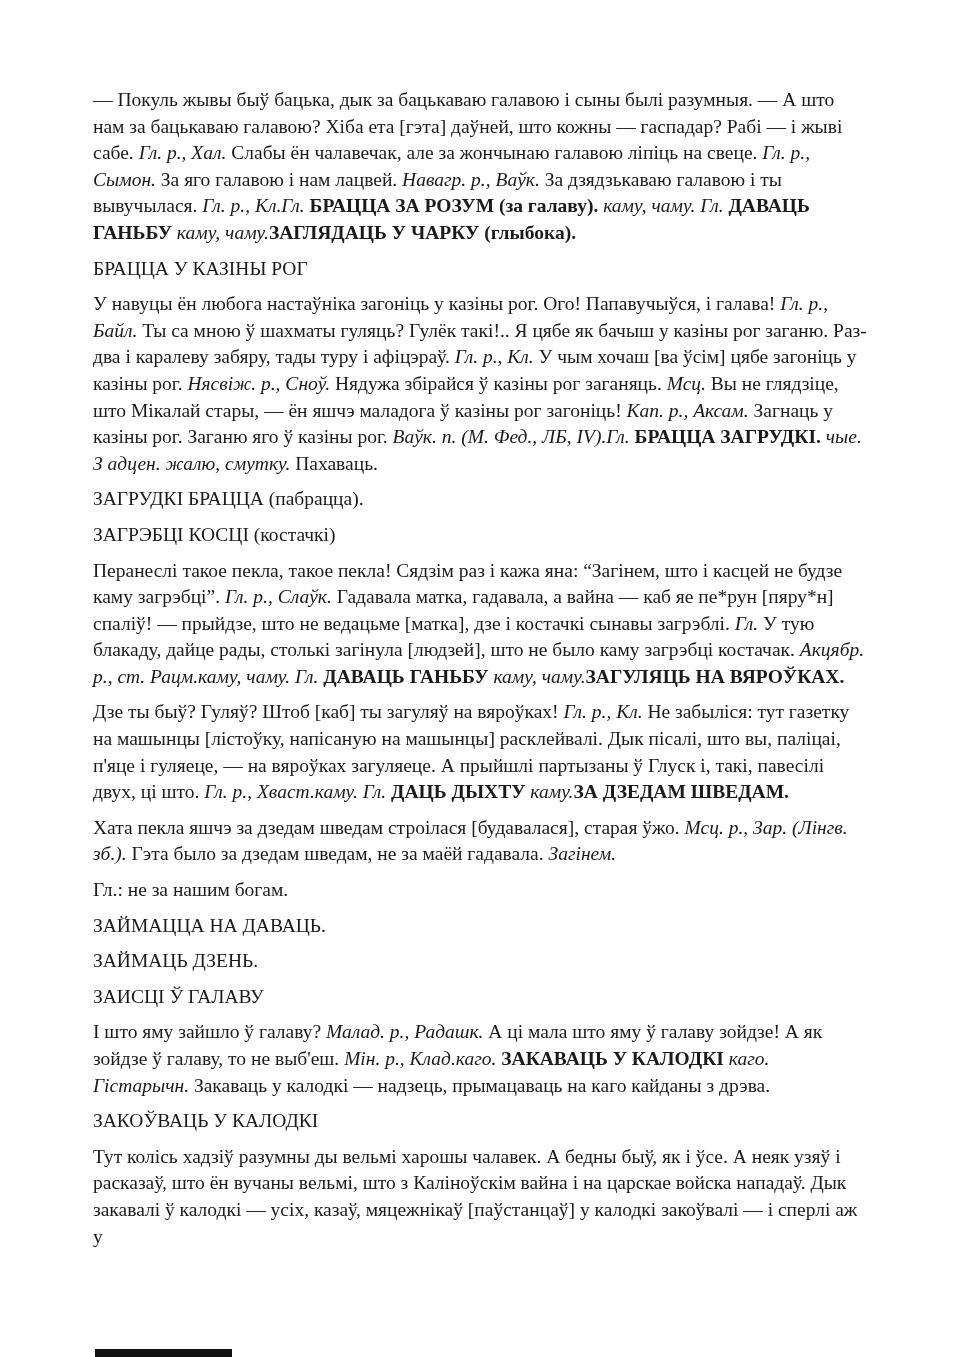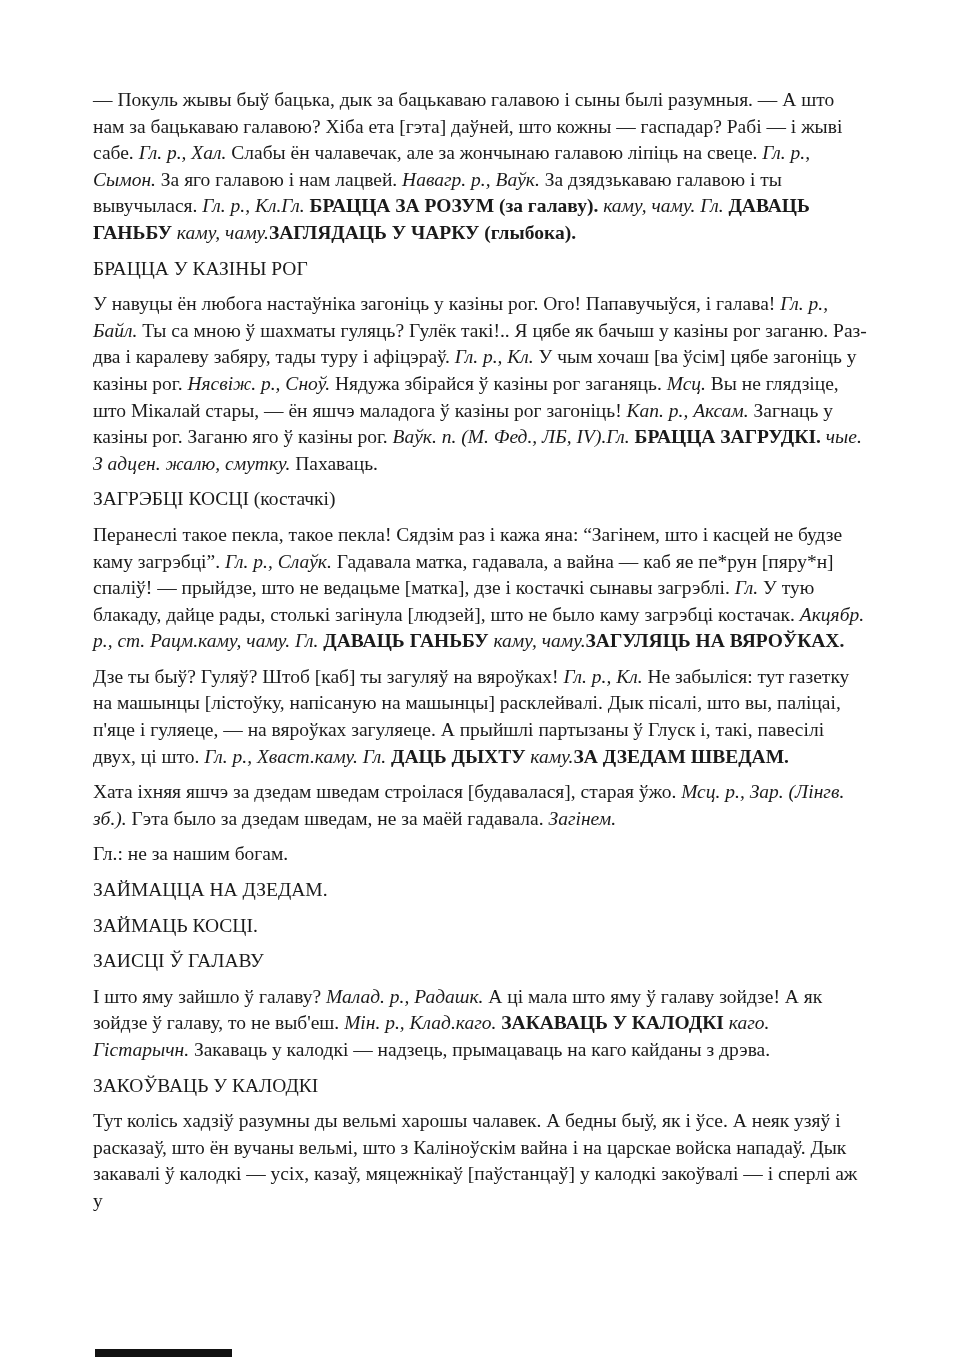--- a/index.html
+++ b/index.html
@@ -42,26 +42,27 @@
   }
 </style>
 </head>
 <body>
 
 <div class="page">
   <div class="content">
       <p><span class="run-regular">— Покуль жывы быў бацька, дык за бацькаваю галавою і сыны былі разумныя. — А што нам за бацькаваю галавою? Хіба ета [гэта] даўней, што кожны — гаспадар? Рабі — і жыві сабе. </span><span class="run-italic">Гл. р., Хал.</span><span class="run-regular"> Слабы ён чалавечак, але за жончынаю галавою ліпіць на свеце. </span><span class="run-italic">Гл. р., Сымон.</span><span class="run-regular"> За яго галавою і нам лацвей. </span><span class="run-italic">Навагр. р., Ваўк.</span><span class="run-regular"> За дзядзькаваю галавою і ты вывучылася. </span><span class="run-italic">Гл. р., Кл.Гл.</span><span class="run-regular"> </span><span class="run-bold">БРАЦЦА ЗА РОЗУМ (за галаву).</span><span class="run-regular"> </span><span class="run-italic">каму, чаму. Гл.</span><span class="run-regular"> </span><span class="run-bold">ДАВАЦЬ ГАНЬБУ</span><span class="run-regular"> </span><span class="run-italic">каму, чаму.</span><span class="run-bold">ЗАГЛЯДАЦЬ У ЧАРКУ (глыбока).</span></p>
       <p><span class="run-regular">БРАЦЦА У КАЗІНЫ РОГ</span></p>
       <p><span class="run-regular">У навуцы ён любога настаўніка загоніць у казіны рог. Ого! Папавучыўся, і галава! </span><span class="run-italic">Гл. р., Байл.</span><span class="run-regular"> Ты са мною ў шахматы гуляць? Гулёк такі!.. Я цябе як бачыш у казіны рог заганю. Раз-два і каралеву забяру, тады туру і афіцэраў. </span><span class="run-italic">Гл. р., Кл.</span><span class="run-regular"> У чым хочаш [ва ўсім] цябе загоніць у казіны рог. </span><span class="run-italic">Нясвіж. р., Сноў.</span><span class="run-regular"> Нядужа збірайся ў казіны рог заганяць. </span><span class="run-italic">Мсц.</span><span class="run-regular"> Вы не глядзіце, што Мікалай стары, — ён яшчэ маладога ў казіны рог загоніць! </span><span class="run-italic">Кап. р., Аксам.</span><span class="run-regular"> Загнаць у казіны рог. Заганю яго ў казіны рог. </span><span class="run-italic">Ваўк. п. (М. Фед., ЛБ, IV).Гл.</span><span class="run-regular"> </span><span class="run-bold">БРАЦЦА ЗАГРУДКІ.</span><span class="run-regular"> </span><span class="run-italic">чые. З адцен. жалю, смутку.</span><span class="run-regular"> Пахаваць.</span></p>
+      <p><span class="run-regular">ЗАГРУДКІ БРАЦЦА (пабрацца).</span></p>
       <p><span class="run-regular">ЗАГРЭБЦІ КОСЦІ (костачкі)</span></p>
       <p><span class="run-regular">Перанеслі такое пекла, такое пекла! Сядзім раз і кажа яна: “Загінем, што і касцей не будзе каму загрэбці”. </span><span class="run-italic">Гл. р., Слаўк.</span><span class="run-regular"> Гадавала матка, гадавала, а вайна — каб яе пе*рун [пяру*н] спаліў! — прыйдзе, што не ведацьме [матка], дзе і костачкі сынавы загрэблі. </span><span class="run-italic">Гл.</span><span class="run-regular"> У тую блакаду, дайце рады, столькі загінула [людзей], што не было каму загрэбці костачак. </span><span class="run-italic">Акцябр. р., ст. Рацм.каму, чаму. Гл.</span><span class="run-regular"> </span><span class="run-bold">ДАВАЦЬ ГАНЬБУ</span><span class="run-regular"> </span><span class="run-italic">каму, чаму.</span><span class="run-bold">ЗАГУЛЯЦЬ НА ВЯРОЎКАХ.</span></p>
       <p><span class="run-regular">Дзе ты быў? Гуляў? Штоб [каб] ты загуляў на вяроўках! </span><span class="run-italic">Гл. р., Кл.</span><span class="run-regular"> Не забыліся: тут газетку на машынцы [лістоўку, напісаную на машынцы] расклейвалі. Дык пісалі, што вы, паліцаі, п'яце і гуляеце, — на вяроўках загуляеце. А прыйшлі партызаны ў Глуск і, такі, павесілі двух, ці што. </span><span class="run-italic">Гл. р., Хваст.каму. Гл.</span><span class="run-regular"> </span><span class="run-bold">ДАЦЬ ДЫХТУ</span><span class="run-regular"> </span><span class="run-italic">каму.</span><span class="run-bold">ЗА ДЗЕДАМ ШВЕДАМ.</span></p>
-      <p><span class="run-regular">Хата іхняя яшчэ за дзедам шведам строілася [будавалася], старая ўжо. </span><span class="run-italic">Мсц. р., Зар. (Лінгв. зб.).</span><span class="run-regular"> Гэта было за дзедам шведам, не за маёй гадавала. </span><span class="run-italic">Загінем.</span></p>
+      <p><span class="run-regular">Хата пекла яшчэ за дзедам шведам строілася [будавалася], старая ўжо. </span><span class="run-italic">Мсц. р., Зар. (Лінгв. зб.).</span><span class="run-regular"> Гэта было за дзедам шведам, не за маёй гадавала. </span><span class="run-italic">Загінем.</span></p>
       <p><span class="run-regular">Гл.: не за нашим богам.</span></p>
-      <p><span class="run-regular">ЗАЙМАЦЦА НА ДЗЕДАМ.</span></p>
-      <p><span class="run-regular">ЗАЙМАЦЬ КОСЦІ.</span></p>
+      <p><span class="run-regular">ЗАЙМАЦЦА НА ДАВАЦЬ.</span></p>
+      <p><span class="run-regular">ЗАЙМАЦЬ ДЗЕНЬ.</span></p>
       <p><span class="run-regular">ЗАИСЦІ Ў ГАЛАВУ</span></p>
       <p><span class="run-regular">І што яму зайшло ў галаву? </span><span class="run-italic">Малад. р., Радашк.</span><span class="run-regular"> А ці мала што яму ў галаву зойдзе! А як зойдзе ў галаву, то не выб'еш. </span><span class="run-italic">Мін. р., Клад.каго.</span><span class="run-regular"> </span><span class="run-bold">ЗАКАВАЦЬ У КАЛОДКІ</span><span class="run-regular"> </span><span class="run-italic">каго. Гістарычн.</span><span class="run-regular"> Закаваць у калодкі — надзець, прымацаваць на каго кайданы з дрэва.</span></p>
       <p><span class="run-regular">ЗАКОЎВАЦЬ У КАЛОДКІ</span></p>
       <p><span class="run-regular">Тут колісь хадзіў разумны ды вельмі харошы чалавек. А бедны быў, як і ўсе. А неяк узяў і расказаў, што ён вучаны вельмі, што з Каліноўскім вайна і на царскае войска нападаў. Дык закавалі ў калодкі — усіх, казаў, мяцежнікаў [паўстанцаў] у калодкі закоўвалі — і сперлі аж у</span></p>
     </div>
   <div class="cutoff-bar"></div>
 </div>
 
 </body></html>

